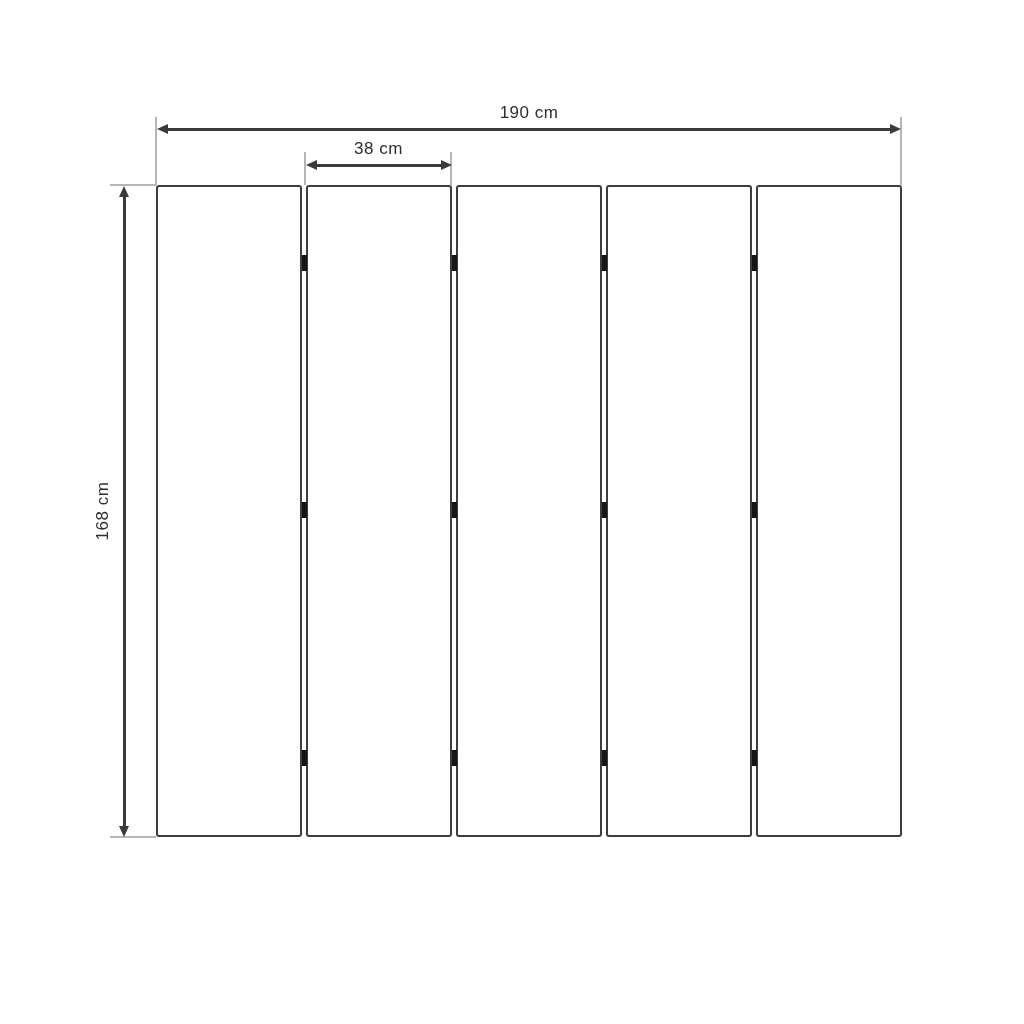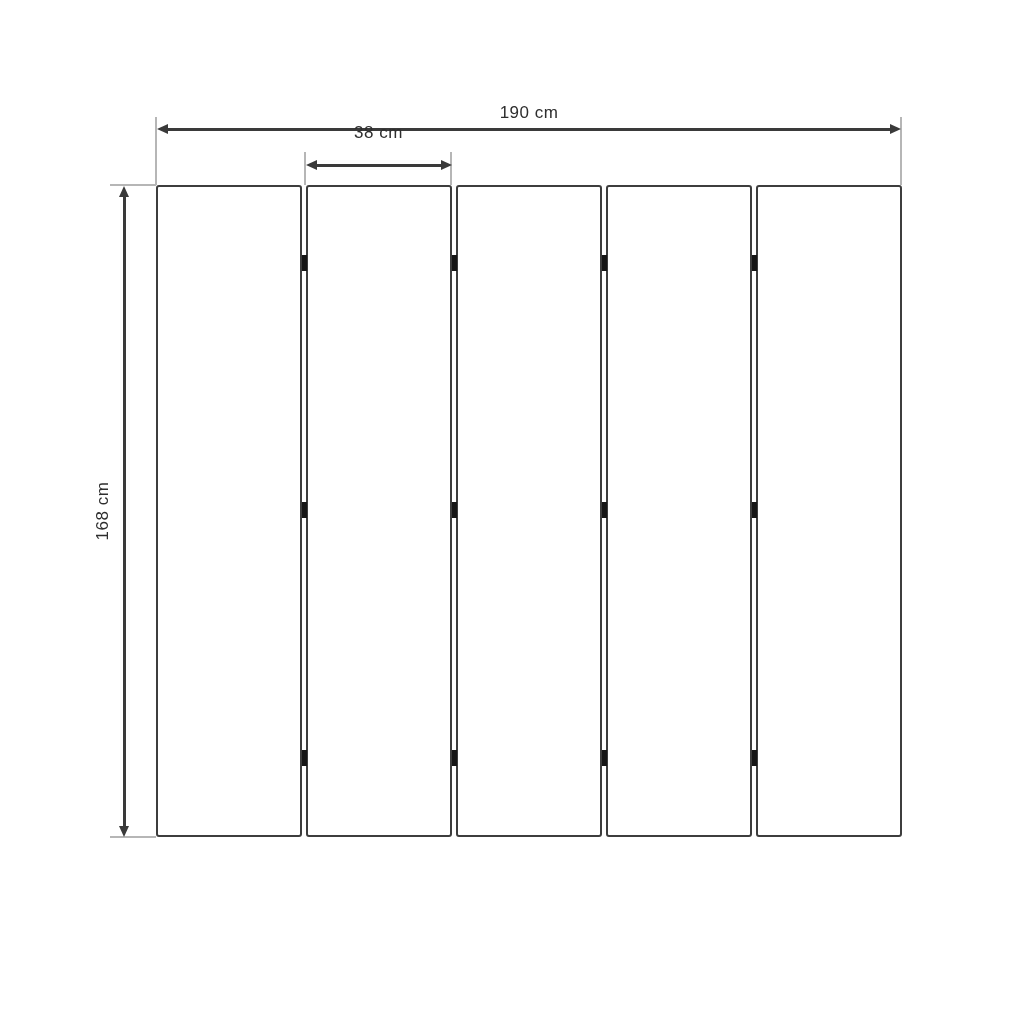--- a/index.html
+++ b/index.html
@@ -78,21 +78,21 @@
   <div class="ext-v" style="left:450px; top:152px; height:33px;"></div>
 
   <div class="ext-h" style="left:110px; top:184px; width:46px;"></div>
   <div class="ext-h" style="left:110px; top:836px; width:46px;"></div>
 
   <div class="dim-label" style="left:157px; top:103px; width:744px;">190 cm</div>
   <div class="arr left" style="left:157px; top:124px;"></div>
   <div class="dline-h" style="left:166px; top:128px; width:726px;"></div>
   <div class="arr right" style="left:890px; top:124px;"></div>
 
-  <div class="dim-label" style="left:305px; top:123px; width:147px;">38 cm</div>
+  <div class="dim-label" style="left:305px; top:139px; width:147px;">38 cm</div>
   <div class="arr left" style="left:306px; top:160px;"></div>
   <div class="dline-h" style="left:315px; top:164px; width:127px;"></div>
   <div class="arr right" style="left:441px; top:160px;"></div>
 
   <div class="dim-label rot" style="left:103px; top:511px;">168 cm</div>
   <div class="arr up" style="left:119px; top:186px;"></div>
   <div class="dline-v" style="left:123px; top:195px; height:632px;"></div>
   <div class="arr down" style="left:119px; top:826px;"></div>
 
   <div class="panel p1"></div>

